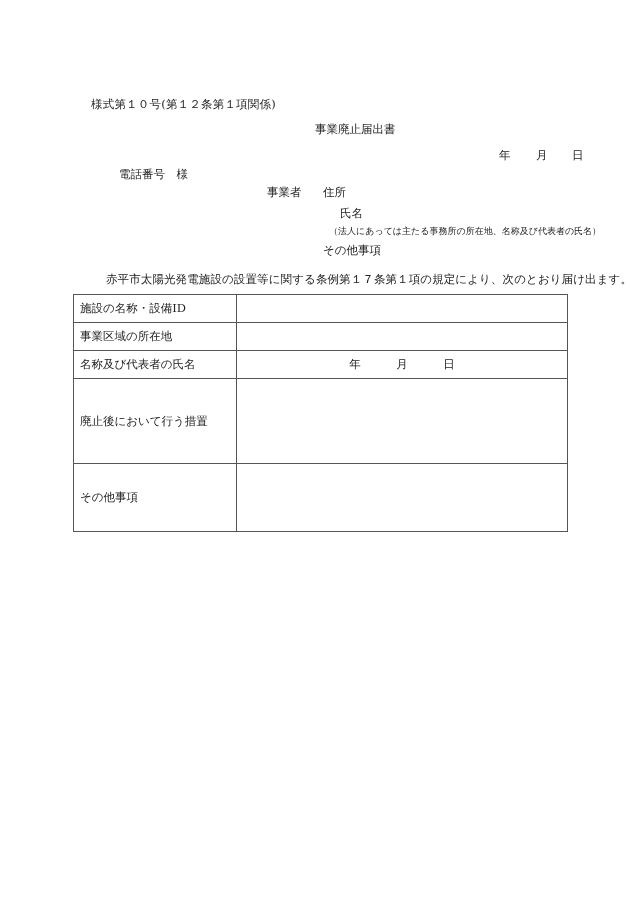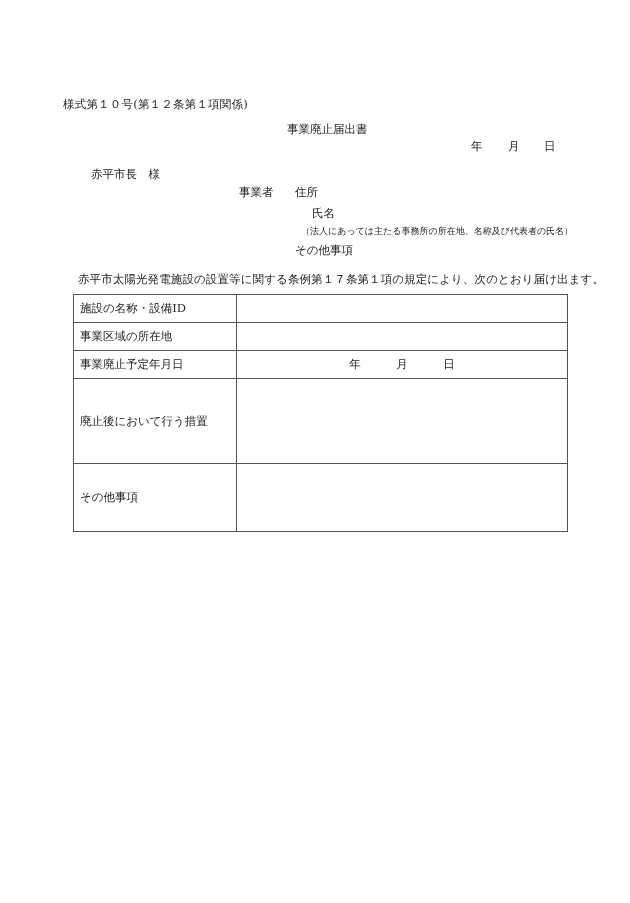--- a/index.html
+++ b/index.html
@@ -8,26 +8,26 @@
       background: #ffffff;
     }
     body {
       width: 630px;
       height: 903px;
       position: relative;
       font-family: "DejaVu Serif", "Liberation Serif", serif;
       color: #222222;
       overflow: hidden;
     }
-    .abs { position: absolute; white-space: nowrap; }
+    .abs { position: absolute; white-space: nowrap; margin-left: 28px; }
     .t12 { font-size: 11.5px; line-height: 14px; }
     .t10 { font-size: 9px; line-height: 12px; }
     #form-number { left: 63px; top: 97px; letter-spacing: 0.2px; }
     #doc-title { left: 287px; top: 122px; }
-    #date-line { left: 471px; top: 139px; }
+    #date-line { left: 471px; top: 148px; }
     #date-line span { display: inline-block; }
     #date-line .y { width: 37px; }
     #date-line .m { width: 36px; }
     #addressee { left: 91px; top: 167px; }
     #applicant-label { left: 239px; top: 185px; }
     #address-label { left: 295px; top: 185px; }
     #name-label { left: 312px; top: 206px; }
     #name-note { left: 301px; top: 225px; text-align: center; }
     #phone-label { left: 295px; top: 243px; }
     #intro { left: 78px; top: 272px; letter-spacing: 0.1px; }
@@ -66,42 +66,42 @@
 </head>
 <body>
 
 <div class="abs t12" id="form-number">様式第１０号(第１２条第１項関係)</div>
 <div class="abs t12" id="doc-title">事業廃止届出書</div>
 
 <div class="abs t12" id="date-line">
   <span class="y">年</span><span class="m">月</span><span>日</span>
 </div>
 
-<div class="abs t12" id="addressee">赤平市長　様</div>
+<div class="abs t12" id="addressee">電話番号　様</div>
 
 <div class="abs t12" id="applicant-label">事業者</div>
 <div class="abs t12" id="address-label">住所</div>
 <div class="abs t12" id="name-label">氏名</div>
 <div class="abs t10" id="name-note">（法人にあっては主たる事務所の所在地、名称及び代表者の氏名）</div>
 <div class="abs t12" id="phone-label">その他事項</div>
 
 <div class="abs t12" id="intro">赤平市太陽光発電施設の設置等に関する条例第１７条第１項の規定により、次のとおり届け出ます。</div>
 
 <table id="form-table">
   <tbody>
       <tr class="r1">
     <td class="label">施設の名称・設備ID</td>
     <td class="value"></td>
   </tr>
   <tr class="r2">
     <td class="label">事業区域の所在地</td>
     <td class="value"></td>
   </tr>
   <tr class="r3">
-    <td class="label">事業廃止予定年月日</td>
+    <td class="label">名称及び代表者の氏名</td>
     <td class="value">
       <div class="date-cell">
         <span class="y">年</span>
             <span class="m">月</span>
             <span>日</span>
       </div>
     </td>
   </tr>
   <tr class="r4">
     <td class="label">廃止後において行う措置</td>

